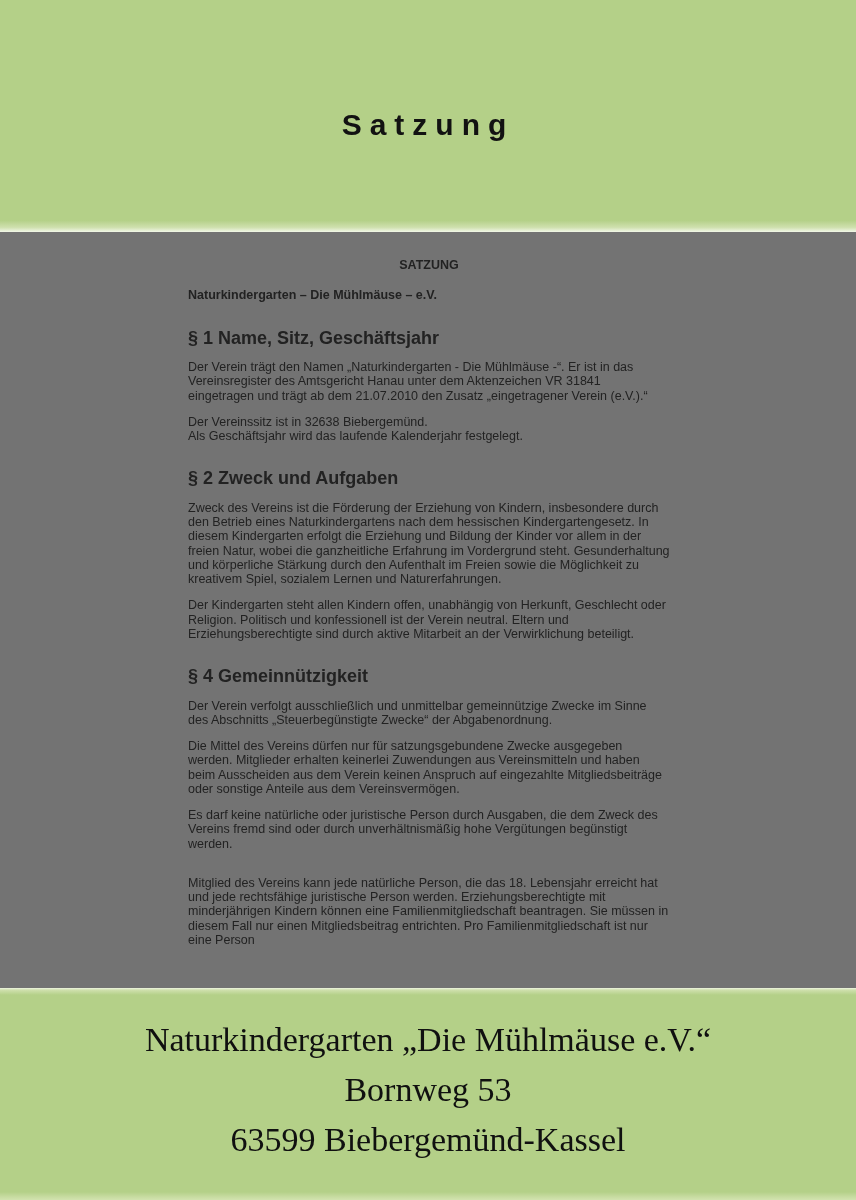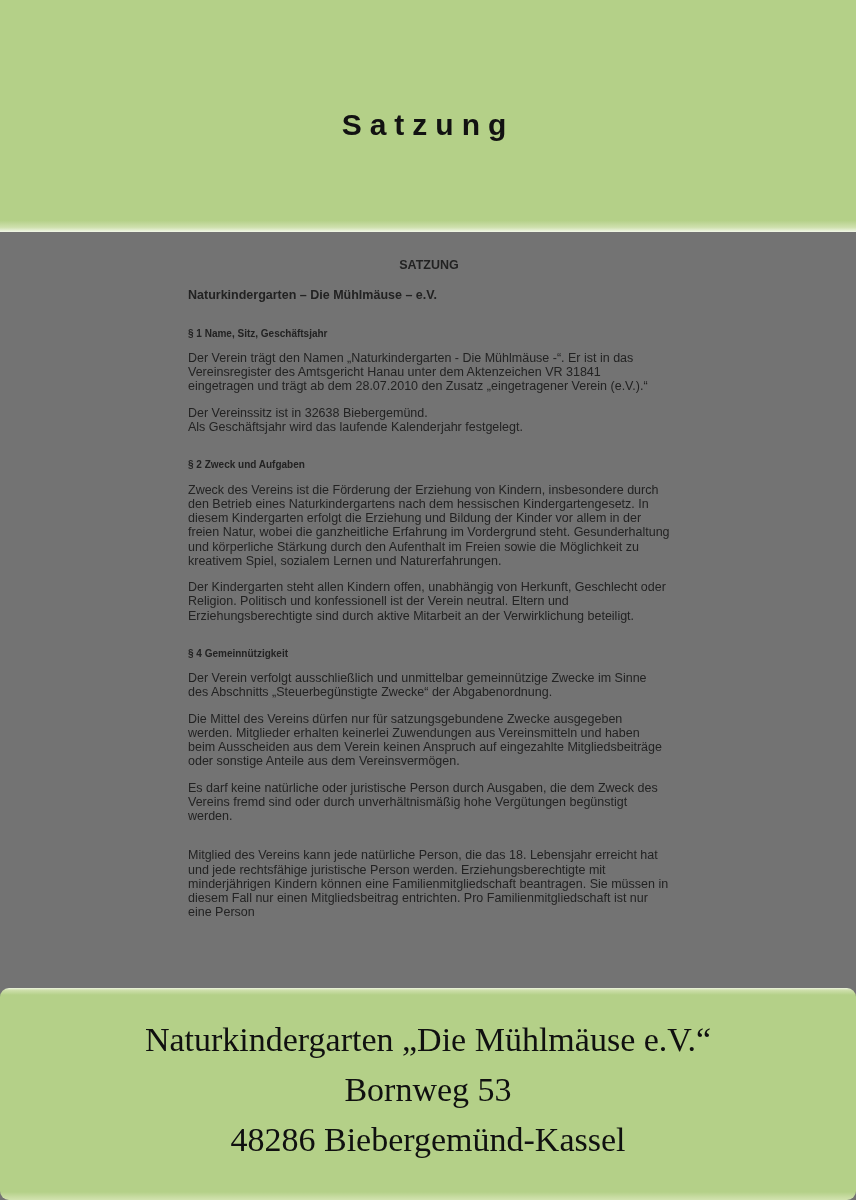--- a/index.html
+++ b/index.html
@@ -53,21 +53,21 @@
     font-weight: 700;
     margin-top: 27px;
   }
   .doc-subtitle {
     text-align: left;
     font-weight: 700;
     margin-top: 16px;
   }
   .doc-section { margin-top: 25px; }
   .sec-heading {
-    font-size: 10px;
+    font-size: 18px;
     font-weight: 700;
     margin-bottom: 12px;
   }
   .doc-par {
     margin-bottom: 12px;
     white-space: pre-line;
   }
 
   
   .footer-band {
@@ -75,21 +75,20 @@
     top: 988px; left: 0; right: 0; bottom: 0;
     background: linear-gradient(to bottom,
       #eef5e1 0px,
       #cfe0ad 2px,
       var(--green) 7px,
       var(--green) calc(100% - 8px),
       #c8dca2 calc(100% - 3px),
       #d2e3af 100%);
     text-align: center;
     padding-top: 27px;
-    border-radius: 9px;
   }
   .footer-line {
     font-family: "Liberation Serif", serif;
     font-size: 34px;
     line-height: 50px;
     color: #101010;
   }
 </style>
 </head>
 <body>
@@ -99,21 +98,21 @@
   <div class="header-band">
     <div class="header-title">Satzung</div>
   </div>
 
   <div class="doc">
     <div class="doc-title">SATZUNG</div>
     <div class="doc-subtitle">Naturkindergarten – Die Mühlmäuse – e.V.</div>
     <div>
   <section class="doc-section">
     <h3 class="sec-heading">§ 1 Name, Sitz, Geschäftsjahr</h3>
-  <p class="doc-par">Der Verein trägt den Namen „Naturkindergarten - Die Mühlmäuse -“. Er ist in das Vereinsregister des Amtsgericht Hanau unter dem Aktenzeichen VR 31841 eingetragen und trägt ab dem 28.07.2010 den Zusatz „eingetragener Verein (e.V.).“</p>
+  <p class="doc-par">Der Verein trägt den Namen „Naturkindergarten - Die Mühlmäuse -“. Er ist in das Vereinsregister des Amtsgericht Hanau unter dem Aktenzeichen VR 31841 eingetragen und trägt ab dem 21.07.2010 den Zusatz „eingetragener Verein (e.V.).“</p>
           <p class="doc-par">Der Vereinssitz ist in 32638 Biebergemünd.
 Als Geschäftsjahr wird das laufende Kalenderjahr festgelegt.</p>
         </section>
 
   <section class="doc-section">
     <h3 class="sec-heading">§ 2 Zweck und Aufgaben</h3>
   <p class="doc-par">Zweck des Vereins ist die Förderung der Erziehung von Kindern, insbesondere durch den Betrieb eines Naturkindergartens nach dem hessischen Kindergartengesetz. In diesem Kindergarten erfolgt die Erziehung und Bildung der Kinder vor allem in der freien Natur, wobei die ganzheitliche Erfahrung im Vordergrund steht. Gesunderhaltung und körperliche Stärkung durch den Aufenthalt im Freien sowie die Möglichkeit zu kreativem Spiel, sozialem Lernen und Naturerfahrungen.</p>
           <p class="doc-par">Der Kindergarten steht allen Kindern offen, unabhängig von Herkunft, Geschlecht oder Religion. Politisch und konfessionell ist der Verein neutral. Eltern und Erziehungsberechtigte sind durch aktive Mitarbeit an der Verwirklichung beteiligt.</p>
         </section>
 
@@ -126,16 +125,16 @@
 
   <section class="doc-section">
   <p class="doc-par">Mitglied des Vereins kann jede natürliche Person, die das 18. Lebensjahr erreicht hat und jede rechtsfähige juristische Person werden. Erziehungsberechtigte mit minderjährigen Kindern können eine Familienmitgliedschaft beantragen. Sie müssen in diesem Fall nur einen Mitgliedsbeitrag entrichten. Pro Familienmitgliedschaft ist nur eine Person</p>
         </section>
 </div>
   </div>
 
   <div class="footer-band">
     <div class="footer-line">Naturkindergarten „Die Mühlmäuse e.V.“</div>
     <div class="footer-line">Bornweg 53</div>
-    <div class="footer-line">48286 Biebergemünd-Kassel</div>
+    <div class="footer-line">63599 Biebergemünd-Kassel</div>
   </div>
 
 </div>
 
 </body></html>

